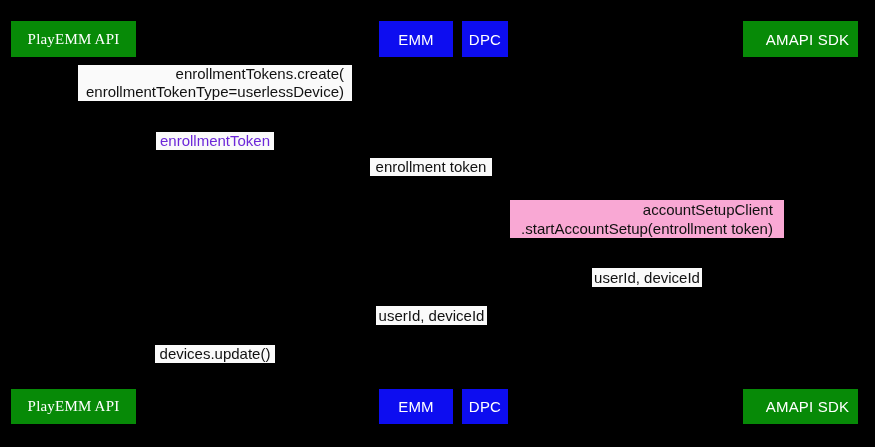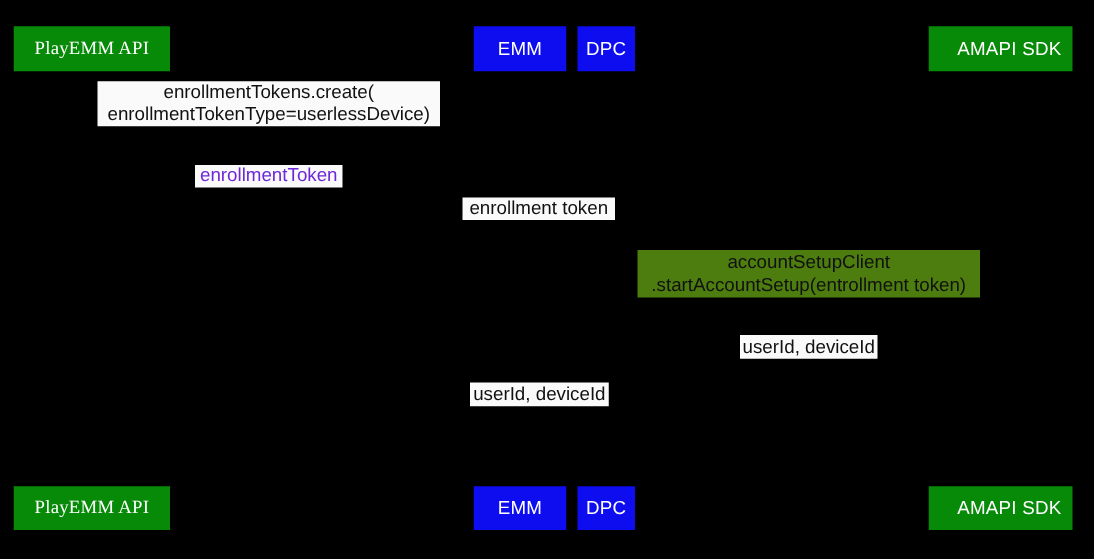--- a/index.html
+++ b/index.html
@@ -35,21 +35,21 @@
 
   .msg {
     position: absolute;
     background: #fafafa;
     color: #111111;
     font-size: 15px;
     line-height: 18px;
     display: flex;
     align-items: center;
     justify-content: center;
-    text-align: center;
+    text-align: right;
     white-space: pre-line;
   }
   .m1 { left: 78px;  top: 65px;  width: 274px; height: 36px; }
   .m2 { left: 156px; top: 132px; width: 118px; height: 18px; }
   .m3 { left: 370px; top: 158px; width: 122px; height: 18px; }
   .m4 { left: 510px; top: 200px; width: 274px; height: 38px; line-height: 19px; }
   .m5 { left: 592px; top: 268px; width: 110px; height: 19px; }
   .m6 { left: 376px; top: 306px; width: 111px; height: 19px; }
   .m7 { left: 155px; top: 345px; width: 120px; height: 18px; }
 </style>
@@ -60,23 +60,24 @@
 
   <div class="actor row-top pos-playemm" style="background: rgb(7, 138, 7);">PlayEMM API</div>
   <div class="actor row-top pos-emm" style="background: rgb(13, 13, 240);">EMM</div>
   <div class="actor row-top pos-dpc" style="background: rgb(13, 13, 240);">DPC</div>
   <div class="actor row-top pos-amapi" style="background: rgb(7, 138, 7);">AMAPI SDK</div>
 
   <div class="msg m1" style="background: rgb(250, 250, 250); color: rgb(17, 17, 17);">enrollmentTokens.create(
 enrollmentTokenType=userlessDevice)</div>
   <div class="msg m2" style="background: rgb(250, 250, 250); color: #6d28d9;">enrollmentToken</div>
   <div class="msg m3" style="background: rgb(250, 250, 250); color: rgb(17, 17, 17);">enrollment token</div>
-  <div class="msg m4" style="background: #4d7c0f; color: rgb(17, 17, 17);">accountSetupClient
+  <div class="msg m4" style="background: #f9a8d4; color: rgb(17, 17, 17);">accountSetupClient
 .startAccountSetup(entrollment token)</div>
   <div class="msg m5" style="background: rgb(250, 250, 250); color: rgb(17, 17, 17);">userId, deviceId</div>
   <div class="msg m6" style="background: rgb(250, 250, 250); color: rgb(17, 17, 17);">userId, deviceId</div>
+  <div class="msg m7" style="background: rgb(250, 250, 250); color: rgb(17, 17, 17);">devices.update()</div>
 
   <div class="actor row-bottom pos-playemm" style="background: rgb(7, 138, 7);">PlayEMM API</div>
   <div class="actor row-bottom pos-emm" style="background: rgb(13, 13, 240);">EMM</div>
   <div class="actor row-bottom pos-dpc" style="background: rgb(13, 13, 240);">DPC</div>
   <div class="actor row-bottom pos-amapi" style="background: rgb(7, 138, 7);">AMAPI SDK</div>
 
 </div>
 
 </body></html>

